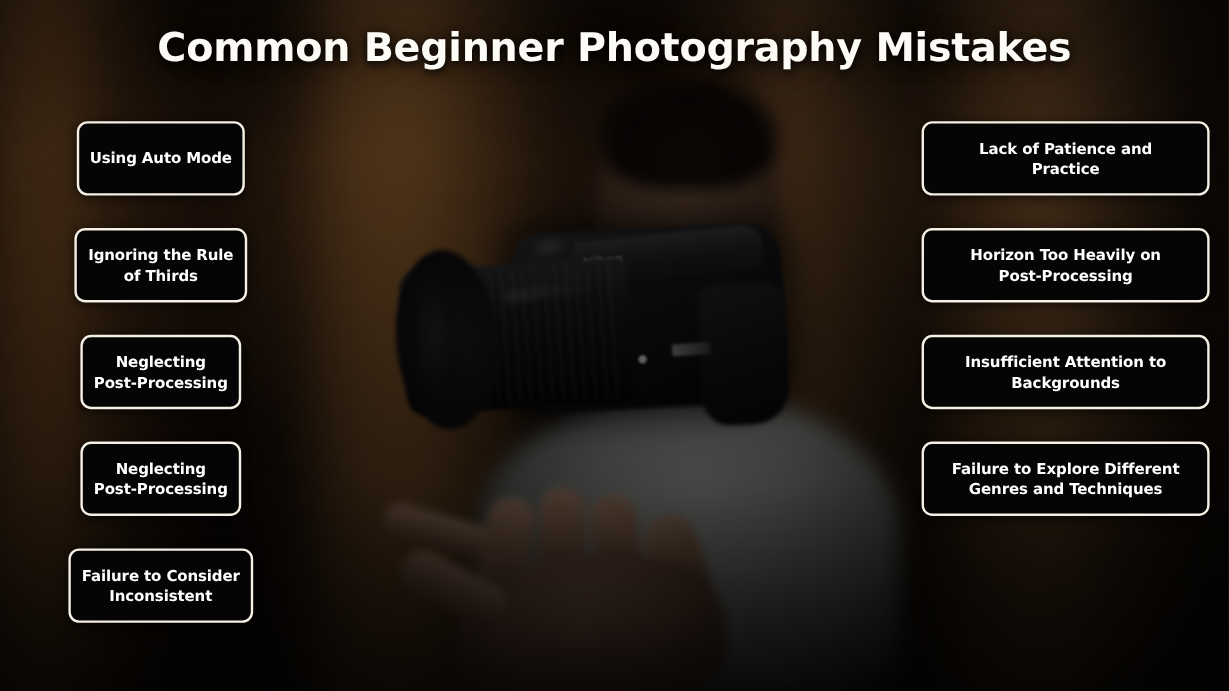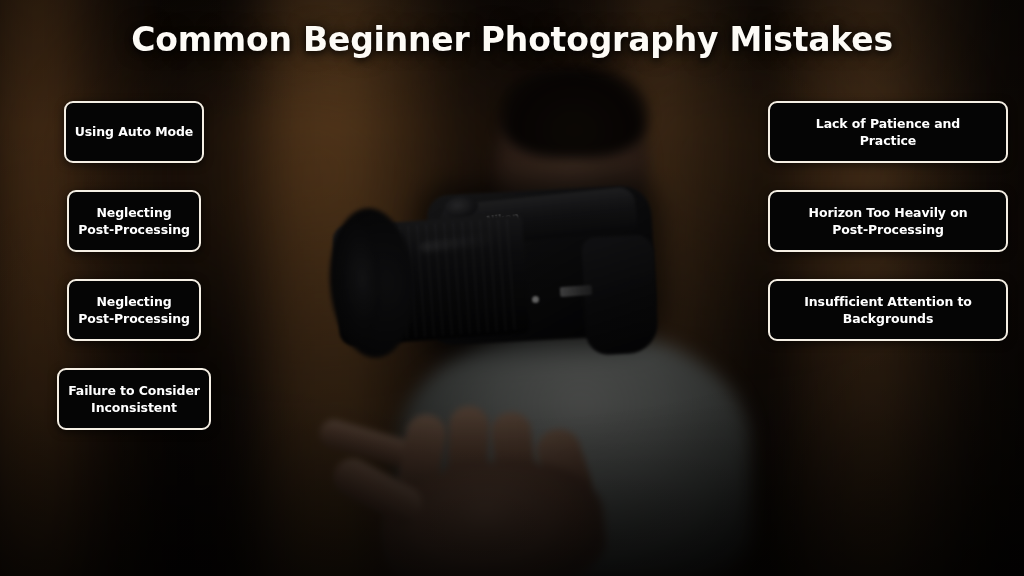--- a/index.html
+++ b/index.html
@@ -383,20 +383,24 @@
 
   <div class="content">
 
     <div class="page-title">Common Beginner Photography Mistakes</div>
 
     <div class="col col-left">
       <div class="mistake-box">
         <span class="mistake-label">Using Auto Mode</span>
       </div>
       <div class="mistake-box">
+        <span class="mistake-label">Ignoring the Rule
+of Thirds</span>
+      </div>
+      <div class="mistake-box">
         <span class="mistake-label">Neglecting
 Post-Processing</span>
       </div>
       <div class="mistake-box">
         <span class="mistake-label">Neglecting
 Post-Processing</span>
       </div>
       <div class="mistake-box">
         <span class="mistake-label">Failure to Consider
 Inconsistent</span>
@@ -409,16 +413,20 @@
 Practice</span>
       </div>
       <div class="mistake-box">
         <span class="mistake-label">Horizon Too Heavily on
 Post-Processing</span>
       </div>
       <div class="mistake-box">
         <span class="mistake-label">Insufficient Attention to
 Backgrounds</span>
       </div>
+      <div class="mistake-box">
+        <span class="mistake-label">Failure to Explore Different
+Genres and Techniques</span>
+      </div>
     </div>
 
   </div>
 </div>
 
 </body></html>

